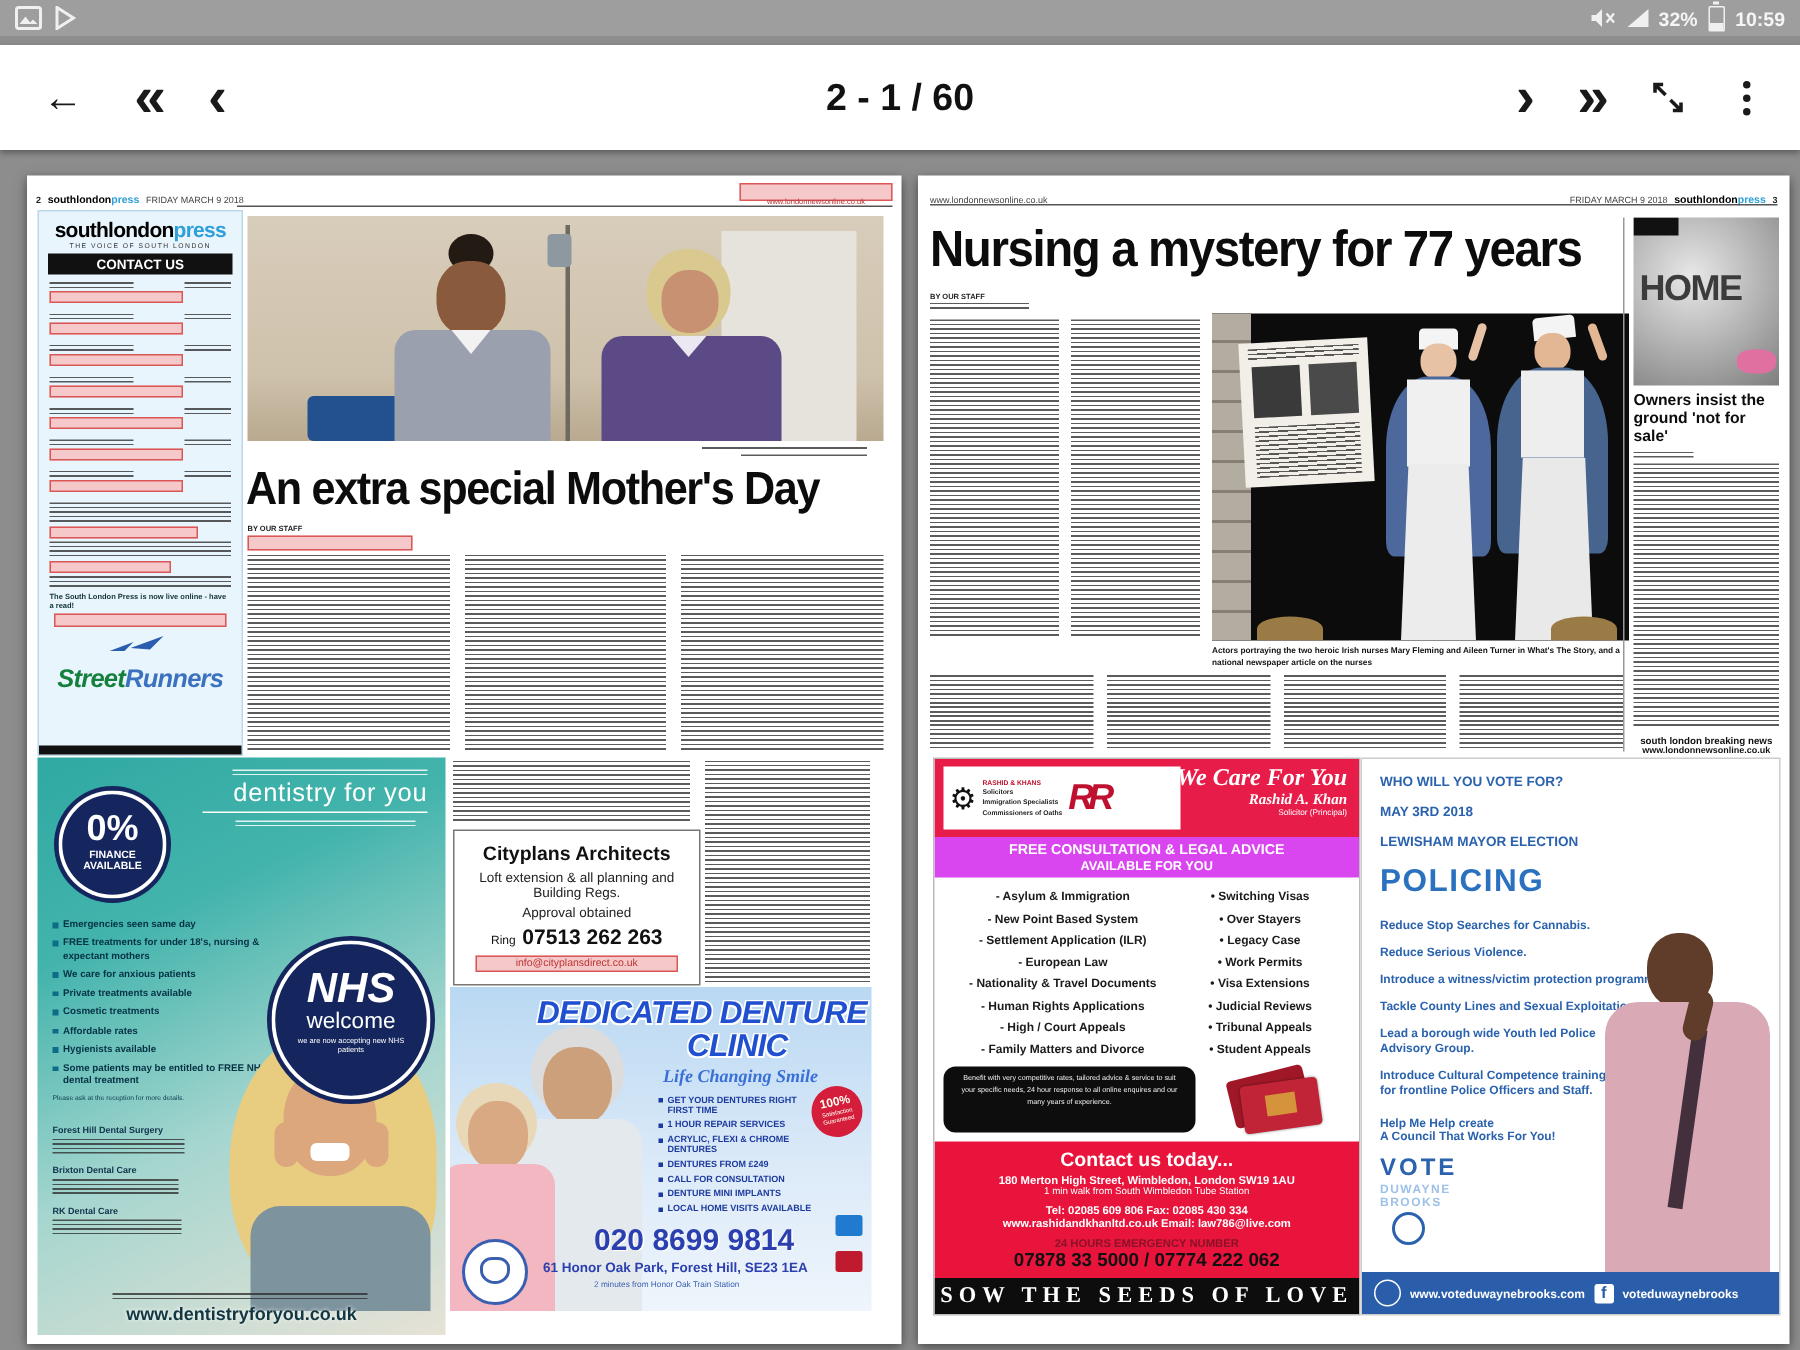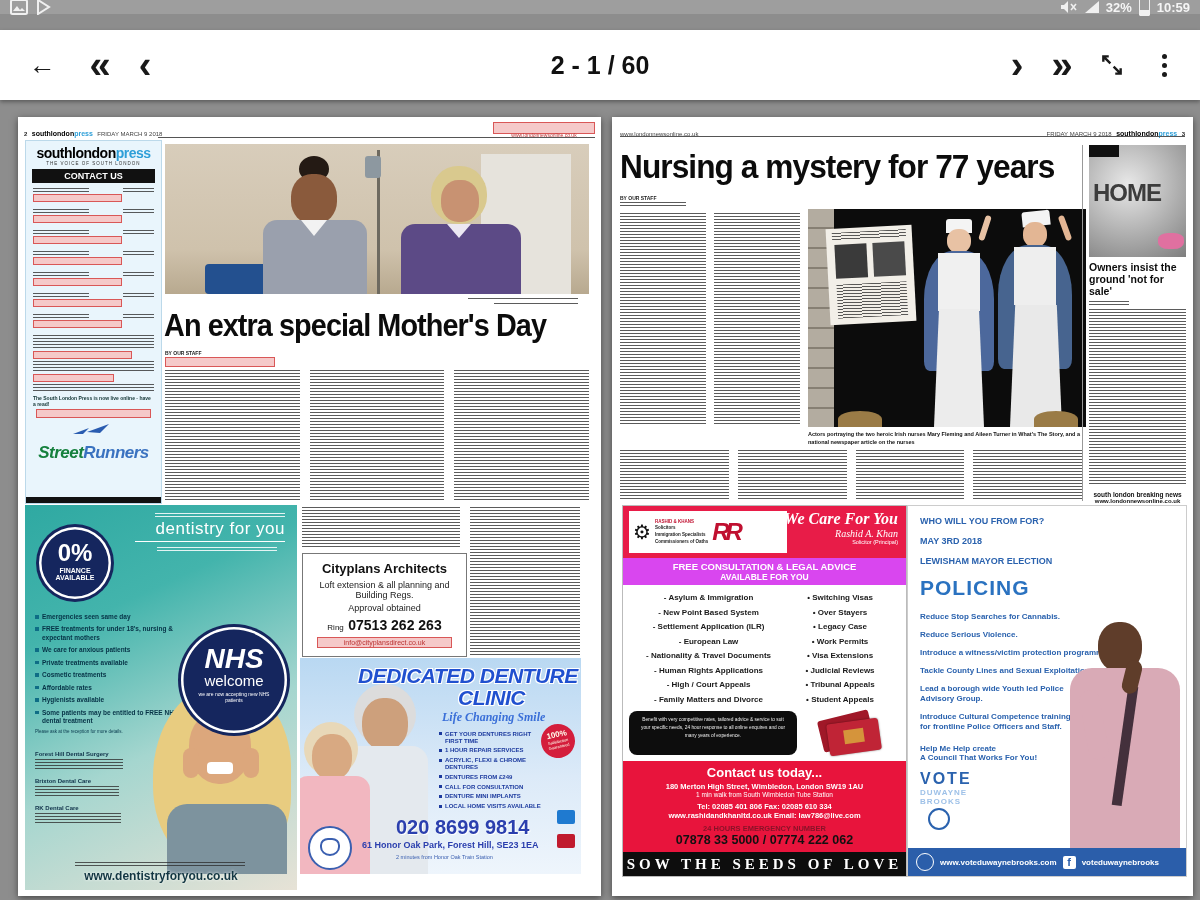--- a/index.html
+++ b/index.html
@@ -1,19 +1,19 @@
 <!DOCTYPE html>
 <html><head>
 <meta charset="utf-8">
 <style>
   html,body{margin:0;padding:0;}
   body{font-family:"Liberation Sans",sans-serif;}
   .screen{position:relative;width:1200px;height:900px;background:#8d8d8d;overflow:hidden;}
   
-  .statusbar{position:absolute;top:0;left:0;width:1200px;height:14px;background:#9e9e9e;display:flex;align-items:center;color:#f5f5f5;}
+  .statusbar{position:absolute;top:0;left:0;width:1200px;height:24px;background:#9e9e9e;display:flex;align-items:center;color:#f5f5f5;}
   .sb-left{display:flex;gap:8px;margin-left:10px;align-items:center;}
   .sb-right{margin-left:auto;display:flex;gap:7px;align-items:center;margin-right:10px;font-size:13px;font-weight:bold;}
   .sig-tri{width:0;height:0;border-left:14px solid transparent;border-bottom:12px solid #f0f0f0;}
   .batt{width:9px;height:15px;border:1.5px solid #f0f0f0;border-radius:1px;position:relative;background:linear-gradient(to top,#f0f0f0 32%,transparent 32%);}
   .batt:before{content:"";position:absolute;top:-4px;left:2px;width:4px;height:2px;background:#f0f0f0;}
   
   .toolbar{position:absolute;top:30px;left:0;width:1200px;height:70px;background:#ffffff;box-shadow:0 2px 4px rgba(0,0,0,.35);}
   .tb-btn{position:absolute;top:0;height:70px;display:flex;align-items:center;justify-content:center;color:#1a1a1a;cursor:pointer;}
   .chev{font-size:38px;font-weight:bold;line-height:60px;}
   .pgind{position:absolute;top:0;left:460px;width:280px;height:70px;display:flex;align-items:center;justify-content:center;font-size:25px;font-weight:bold;color:#111;}
@@ -417,21 +417,21 @@
           <span style="font-size:4.5px;font-weight:bold;color:#222;line-height:1.5;">
             <span style="color:#c01030;">RASHID &amp; KHANS</span><br>
             <span>Solicitors</span><br>
             <span>Immigration Specialists</span><br>
             <span>Commissioners of Oaths</span>
           </span>
           <span style="font-size:24px;font-weight:800;font-style:italic;color:#c01030;letter-spacing:-4px;">RR</span>
         </div>
         <div class="abs" style="right:8px;top:4px;text-align:right;color:#fff;">
           <div style="font-size:16px;font-weight:bold;font-style:italic;font-family:'Liberation Serif',serif;">We Care For You</div>
-          <div style="font-size:10px;font-weight:normal;font-style:italic;font-family:'Liberation Serif',serif;text-align:right;">Rashid  A. Khan</div>
+          <div style="font-size:10px;font-weight:bold;font-style:italic;font-family:'Liberation Serif',serif;text-align:right;">Rashid  A. Khan</div>
           <div style="font-size:5.5px;">Solicitor (Principal)</div>
         </div>
       </div>
       <div class="sol-black" style="padding:3px 0;">
         <div style="font-size:9.5px;">FREE CONSULTATION &amp; LEGAL ADVICE</div>
         <div style="font-size:8.5px;">AVAILABLE FOR YOU</div>
       </div>
       <div style="display:flex;padding:6px 10px 2px 10px;text-align:center;">
         <div class="svc" style="flex:1.35;">
           <div>- <span>Asylum &amp; Immigration</span></div>
@@ -459,31 +459,31 @@
         <div class="abs" style="right:28px;top:2px;width:64px;height:44px;">
           <div class="abs" style="left:6px;top:4px;width:52px;height:32px;background:#a01828;transform:rotate(-14deg);border-radius:3px;"></div>
           <div class="abs" style="left:14px;top:10px;width:52px;height:32px;background:#c02436;transform:rotate(-8deg);border-radius:3px;box-shadow:0 0 2px rgba(0,0,0,.5);"></div>
           <div class="abs" style="left:30px;top:18px;width:20px;height:14px;background:#d8a83c;opacity:.85;transform:rotate(-8deg);"></div>
         </div>
       </div>
       <div class="sol-contact" style="padding:4px 6px 5px 6px;">
         <div style="font-size:13px;font-weight:800;">Contact us today...</div>
         <div style="font-size:7.5px;font-weight:bold;margin-top:2px;">180 Merton High Street, Wimbledon, London SW19 1AU</div>
         <div style="font-size:6.5px;">1 min walk from South Wimbledon Tube Station</div>
-        <div style="font-size:7.5px;font-weight:bold;margin-top:4px;">Tel: 02085 401 806   Fax: 02085 610 334</div>
+        <div style="font-size:7.5px;font-weight:bold;margin-top:4px;">Tel: 02085 609 806   Fax: 02085 430 334</div>
         <div style="font-size:7.5px;font-weight:bold;">www.rashidandkhanltd.co.uk   Email: law786@live.com</div>
         <div style="font-size:7.5px;font-weight:bold;color:#8a1228;margin-top:4px;">24 HOURS EMERGENCY NUMBER</div>
         <div style="font-size:12.5px;font-weight:800;color:#111;">07878 33 5000 / 07774 222 062</div>
       </div>
       <div class="sow" style="font-size:15px;padding:4px 0;">SOW THE SEEDS OF LOVE</div>
     </div>
 
     <div class="elec" style="left:295px;top:388px;width:278px;height:370px;">
       <div style="padding:10px 0 0 12px;">
-        <div style="font-size:9px;font-weight:800;">WHO WILL YOU FROM FOR?</div>
+        <div style="font-size:9px;font-weight:800;">WHO WILL YOU VOTE FOR?</div>
         <div style="font-size:9px;font-weight:800;margin-top:10px;">MAY 3RD 2018</div>
         <div style="font-size:9px;font-weight:800;margin-top:10px;">LEWISHAM MAYOR ELECTION</div>
         <div style="font-size:21px;font-weight:800;color:#2a72c0;margin-top:10px;letter-spacing:1px;">POLICING</div>
         <div>
           <div class="ep" style="margin-top:12px;">Reduce Stop Searches for Cannabis.</div>
           <div class="ep">Reduce Serious Violence.</div>
           <div class="ep" style="width:96%;">Introduce a witness/victim protection programme.</div>
           <div class="ep" style="width:90%;">Tackle County Lines and Sexual Exploitation.</div>
           <div class="ep" style="width:58%;">Lead a borough wide Youth led Police Advisory Group.</div>
           <div class="ep" style="width:60%;">Introduce Cultural Competence training for frontline Police Officers and Staff.</div>

